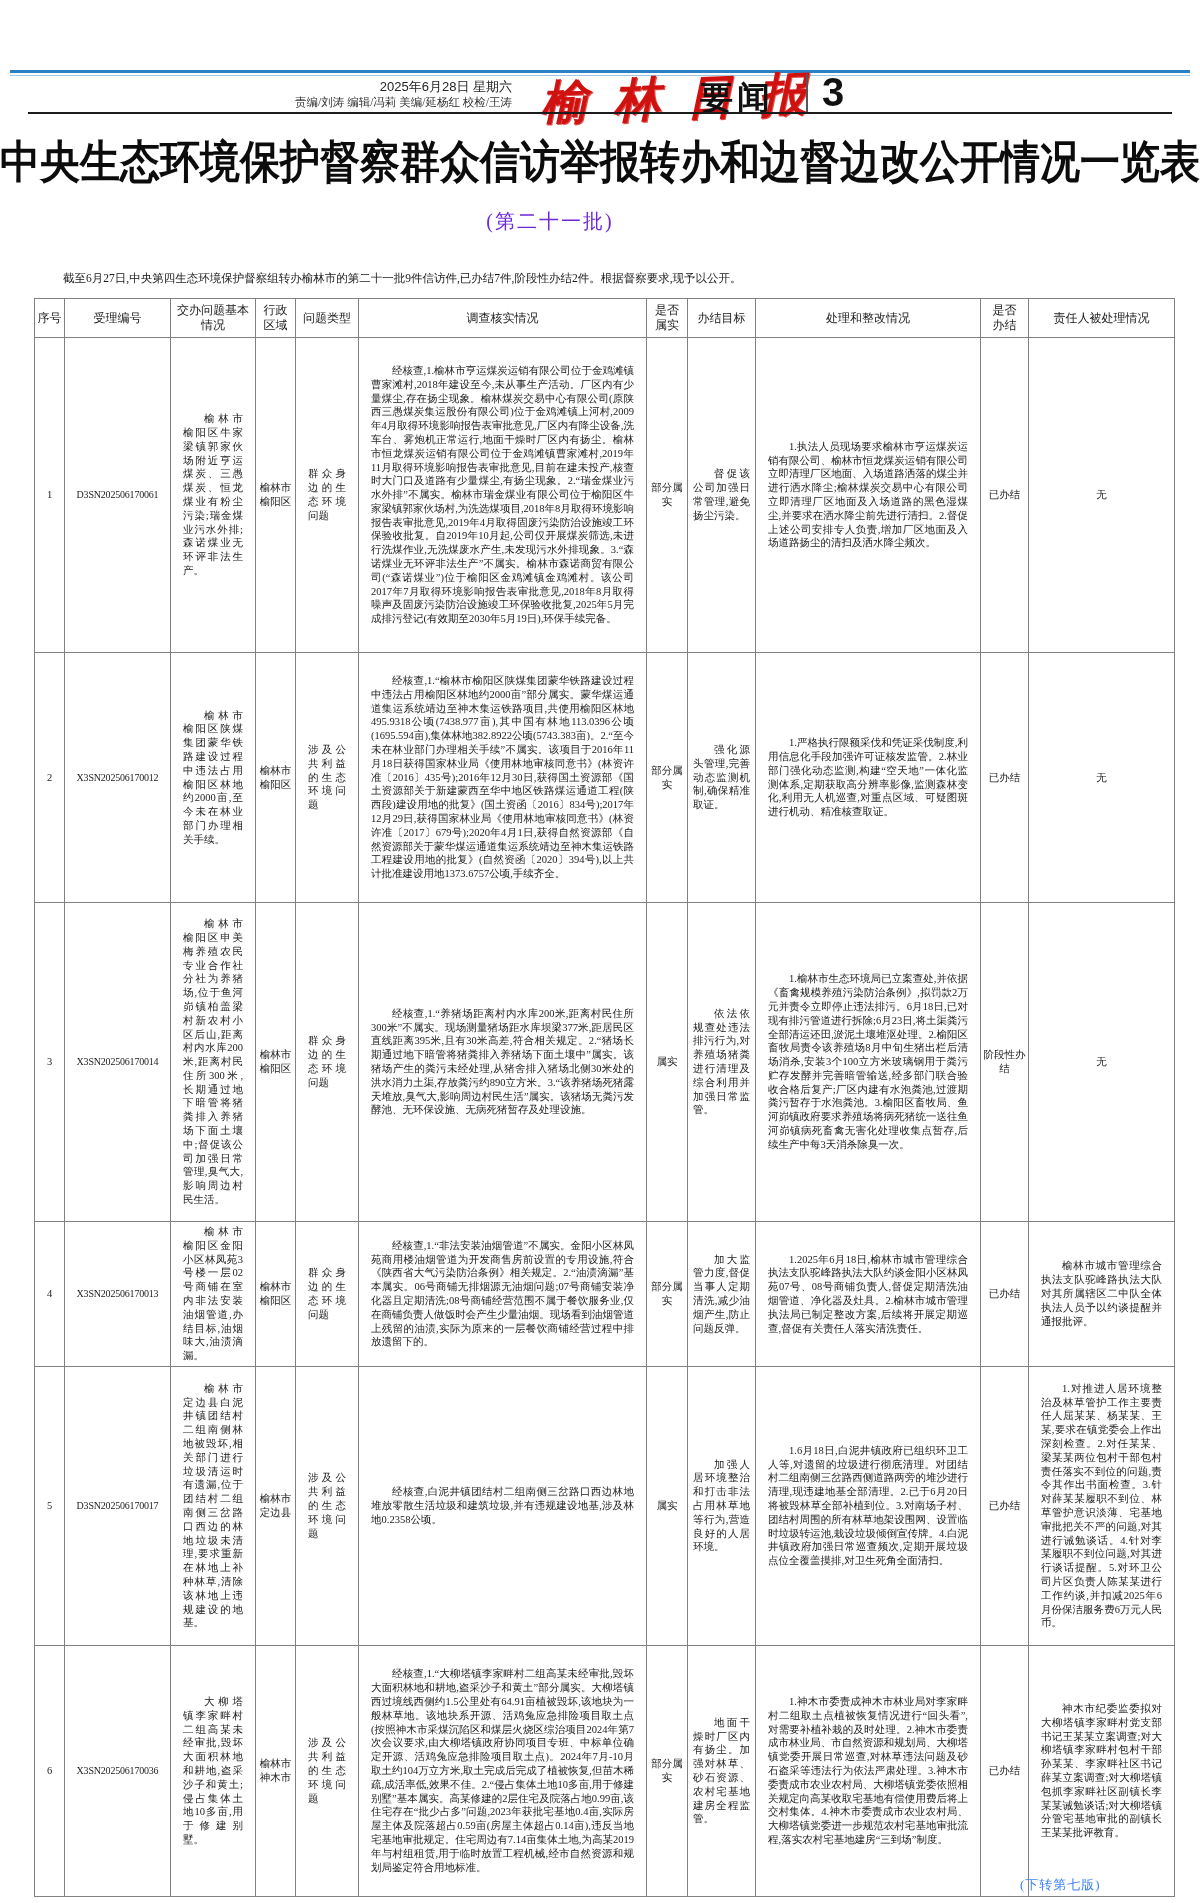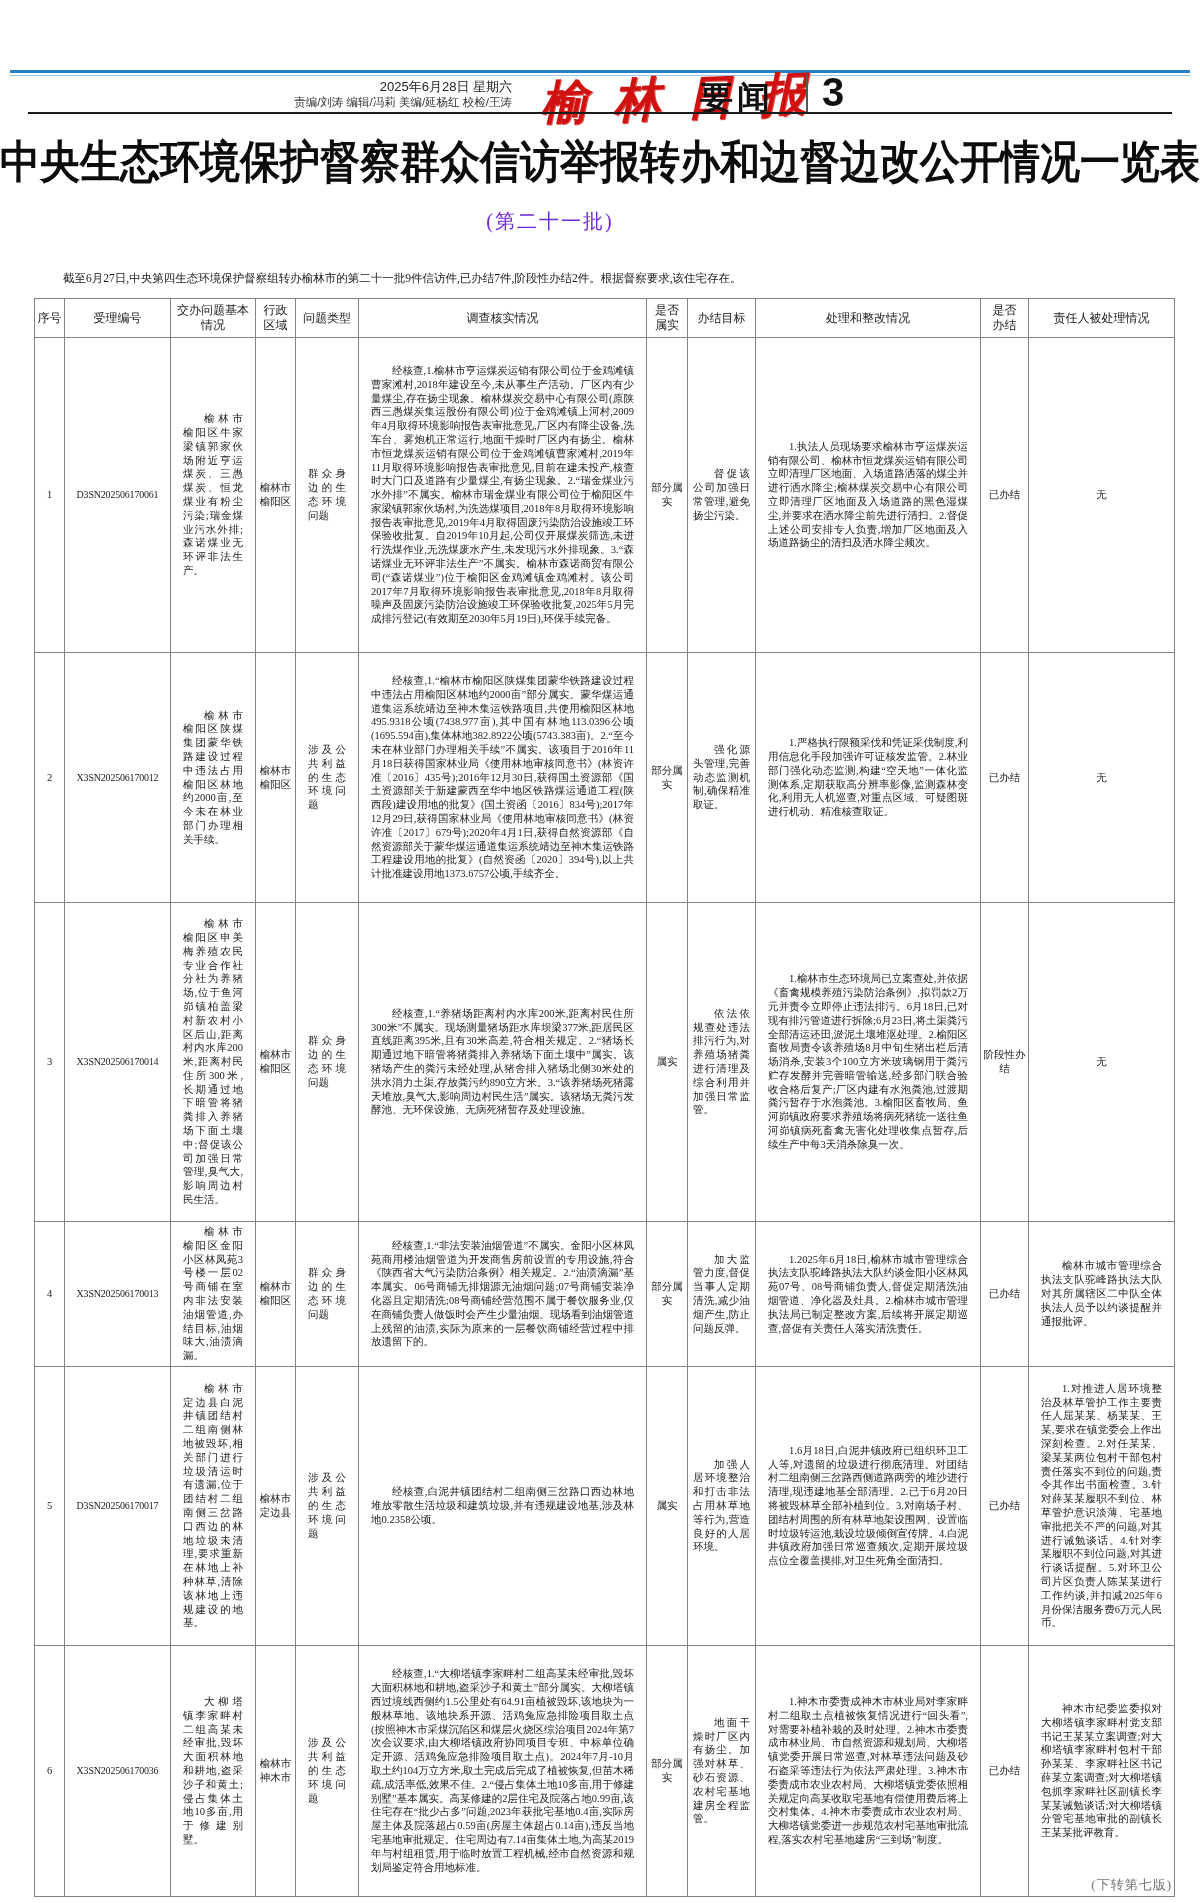--- a/index.html
+++ b/index.html
@@ -6,21 +6,21 @@
   html,body{background:#ffffff}
   body{width:1200px;height:1903px;position:relative;font-family:"Liberation Serif","DejaVu Serif",serif;color:#141414;overflow:hidden}
   .abs{position:absolute}
 
   
   .rule-blue{left:10px;top:70px;width:1180px;height:3px;background:#2b7fc3}
   .rule-blue2{left:10px;top:75px;width:1180px;height:1px;background:#9fc6e4}
   .rule-black{left:28px;top:112px;width:1144px;height:2px;background:#1c1c1c}
   .date-block{left:270px;top:79px;width:242px;text-align:right;line-height:15px}
   .date-line{font-size:13px;font-family:"Liberation Sans",sans-serif;color:#222}
-  .staff-line{font-size:11.5px;font-family:Liberation Sans, sans-serif;color:#333;margin-top:1px}
+  .staff-line{font-size:11.5px;font-family:Liberation Serif, serif;color:#333;margin-top:1px}
   .logo{left:540px;top:66px;width:345px;color:#cf1210;font-weight:bold;font-style:italic;
         font-size:47px;letter-spacing:26px;transform:rotate(-2deg);white-space:nowrap;
         font-family:"Liberation Serif",serif;text-shadow:1px 1px 0 #e2514f}
   .section-label{left:700px;top:76px;font-size:33px;font-weight:bold;letter-spacing:4px;
         font-family:"Liberation Sans",sans-serif;color:#111}
   .page-divider{left:806px;top:74px;width:2px;height:40px;background:#555}
   .page-number{left:822px;top:70px;font-size:40px;font-weight:bold;font-family:"Liberation Sans",sans-serif;color:#111}
 
   
   .headline{left:0;top:134px;width:1200px;text-align:center;font-size:40px;font-weight:bold;
@@ -36,42 +36,42 @@
   .tr-head{height:27px}
   .tr-r1{height:315px}.tr-r2{height:250px}.tr-r3{height:319px}
   .tr-r4{height:108px}.tr-r5{height:279px}.tr-r6{height:251px}
   .report-table td{font-size:10.5px;line-height:13.8px;vertical-align:middle}
   td.center{text-align:center;padding:1px 2px}
   td.just{text-align:justify;padding:3px 12px}
   td.ind{text-indent:2em}
   td.c-id{font-size:10px;white-space:nowrap;text-align:center;letter-spacing:-0.2px}
   td.c-goal{padding:3px 5px}
 
-  .footer-note{left:1020px;top:1876px;width:152px;font-size:13px;letter-spacing:1px;color:#737373;text-align:right}
+  .footer-note{left:1020px;top:1876px;width:152px;font-size:13px;letter-spacing:1px;color:#3b82f6;text-align:left}
 </style>
 </head>
 <body>
 
 <div class="abs rule-blue"></div>
 <div class="abs rule-blue2"></div>
 
 <div class="abs date-block">
   <div class="date-line">2025年6月28日  星期六</div>
   <div class="staff-line">责编/刘涛  编辑/冯莉  美编/延杨红  校检/王涛</div>
 </div>
 
 <div class="abs logo">榆林日报</div>
 <div class="abs section-label">要闻</div>
 <div class="abs page-divider"></div>
 <div class="abs page-number">3</div>
 <div class="abs rule-black"></div>
 
 <div class="abs headline">中央生态环境保护督察群众信访举报转办和边督边改公开情况一览表</div>
 <div class="abs subtitle">(第二十一批)</div>
-<div class="abs intro">截至6月27日,中央第四生态环境保护督察组转办榆林市的第二十一批9件信访件,已办结7件,阶段性办结2件。根据督察要求,该住宅存在。</div>
+<div class="abs intro">截至6月27日,中央第四生态环境保护督察组转办榆林市的第二十一批9件信访件,已办结7件,阶段性办结2件。根据督察要求,现予以公开。</div>
 
 <table class="abs report-table">
   <colgroup>
     <col style="width:30px">
       <col style="width:106px">
       <col style="width:85px">
       <col style="width:40px">
     <col style="width:63px">
       <col style="width:288px">
       <col style="width:41px">

